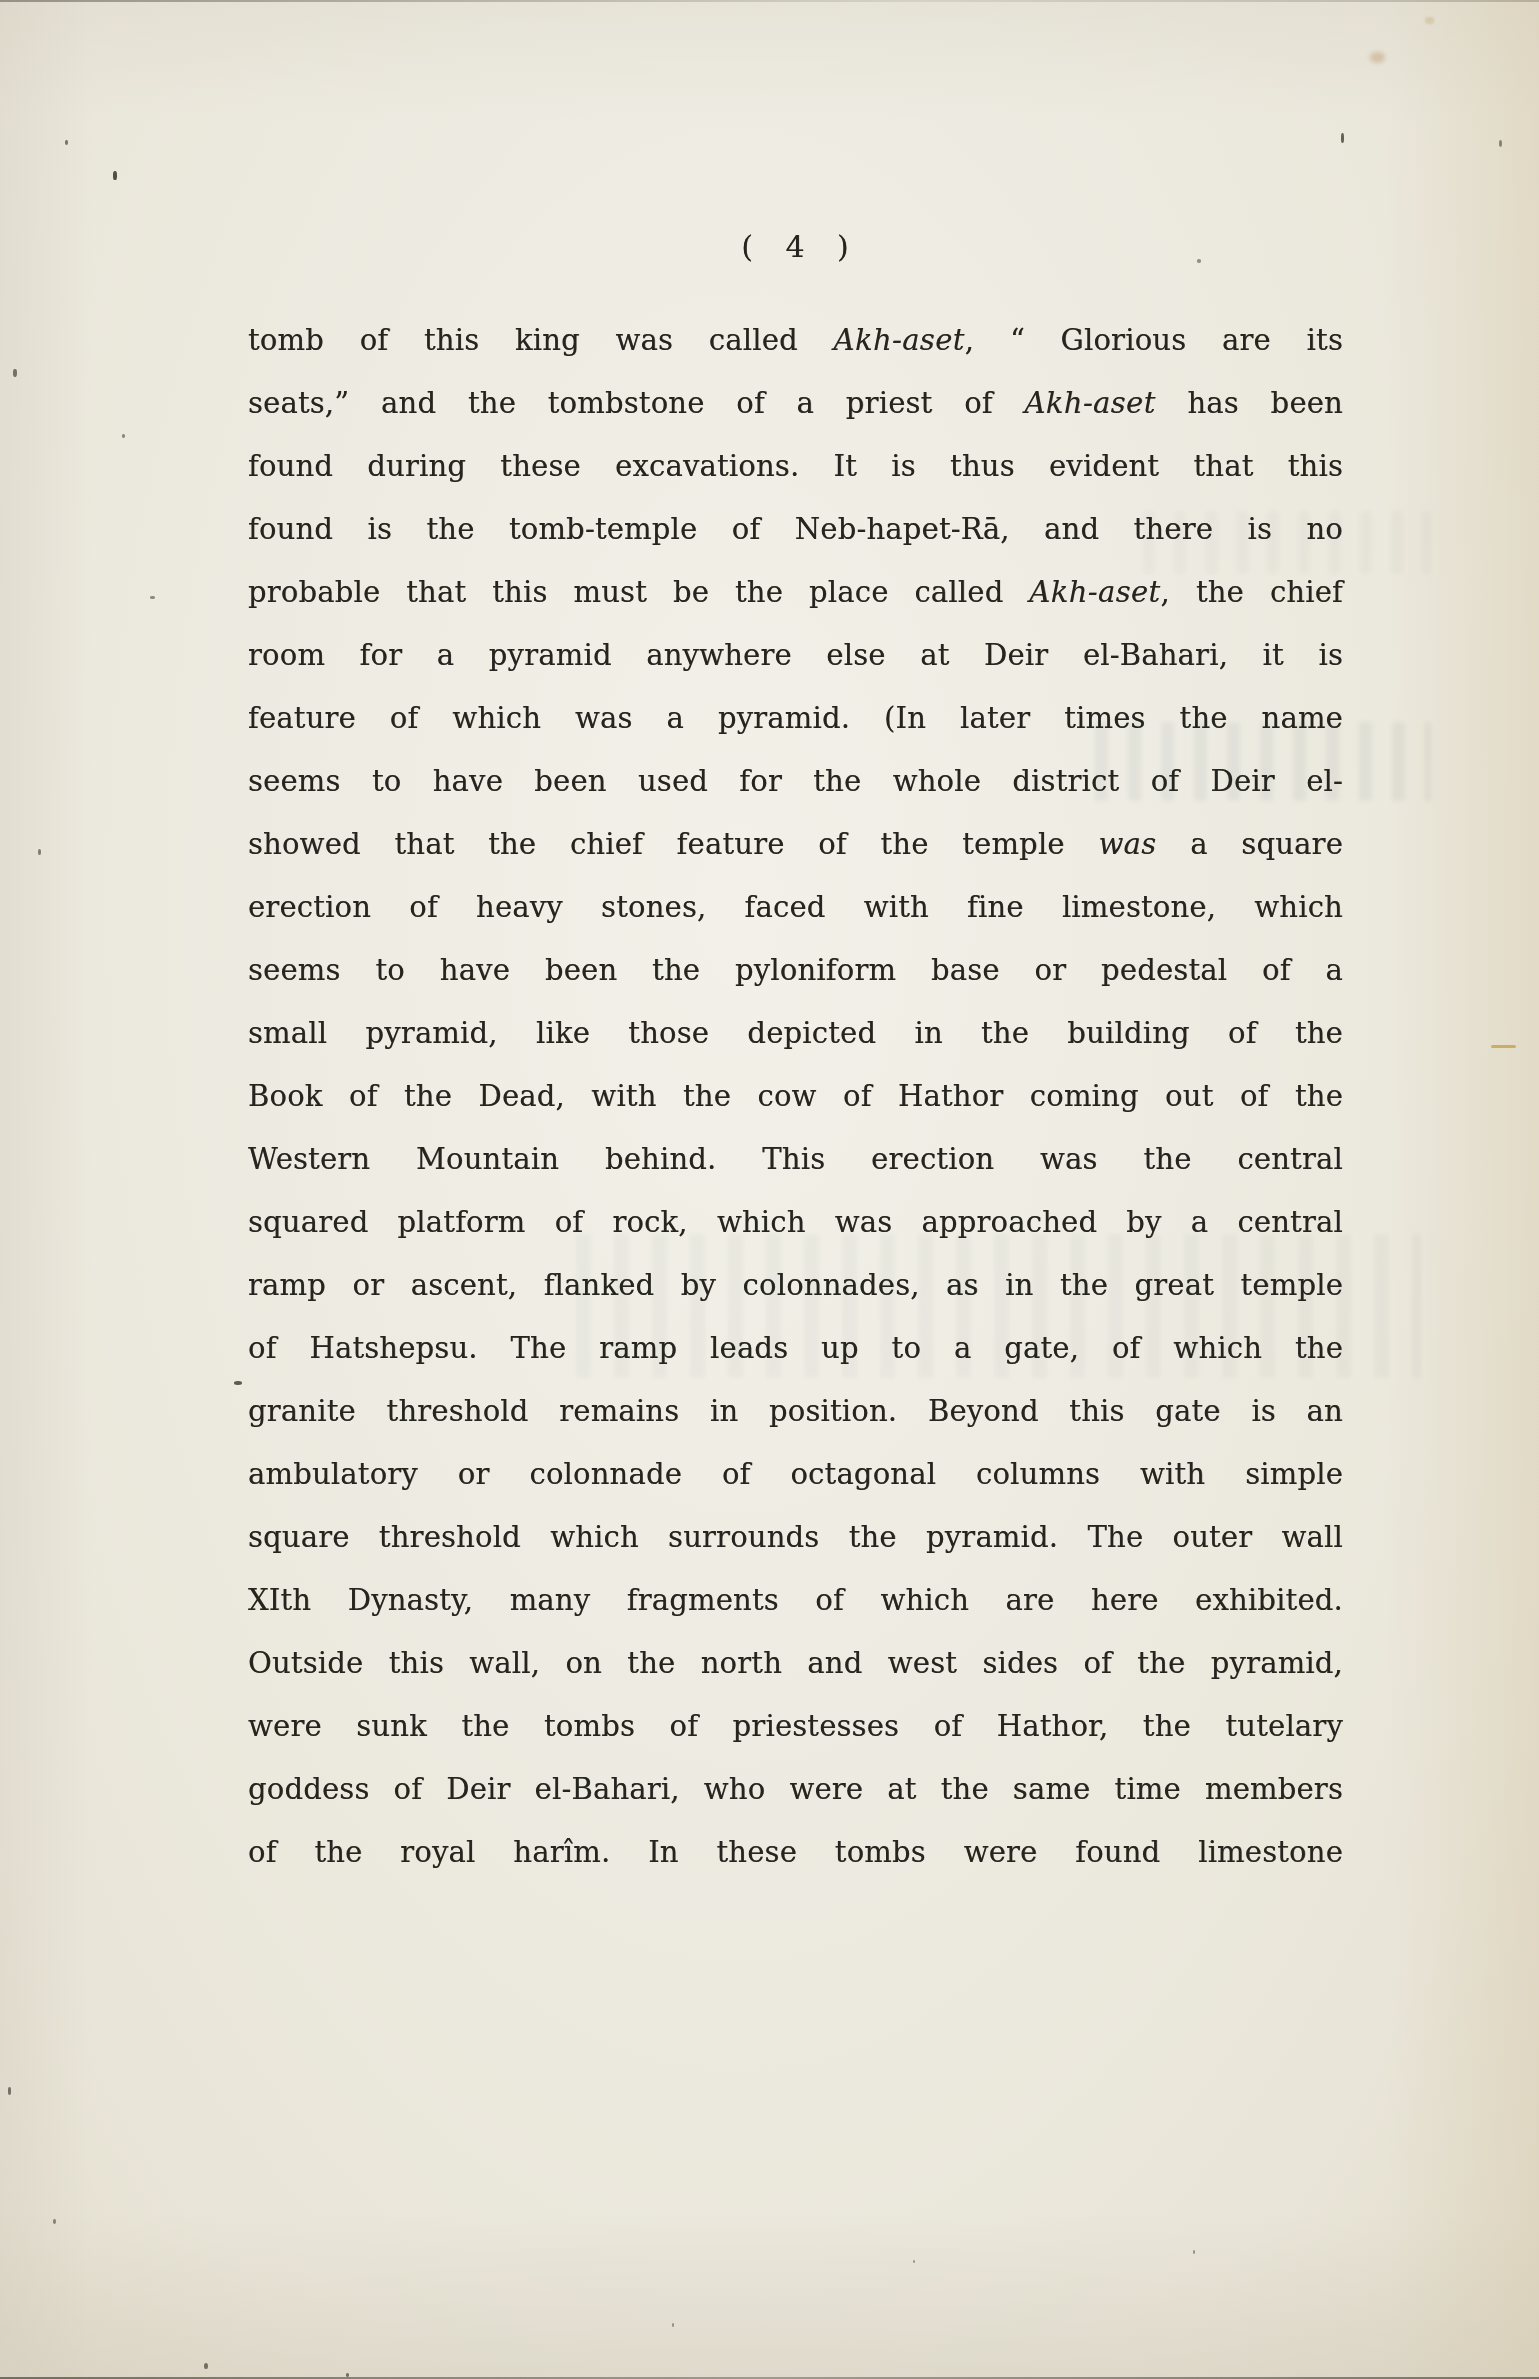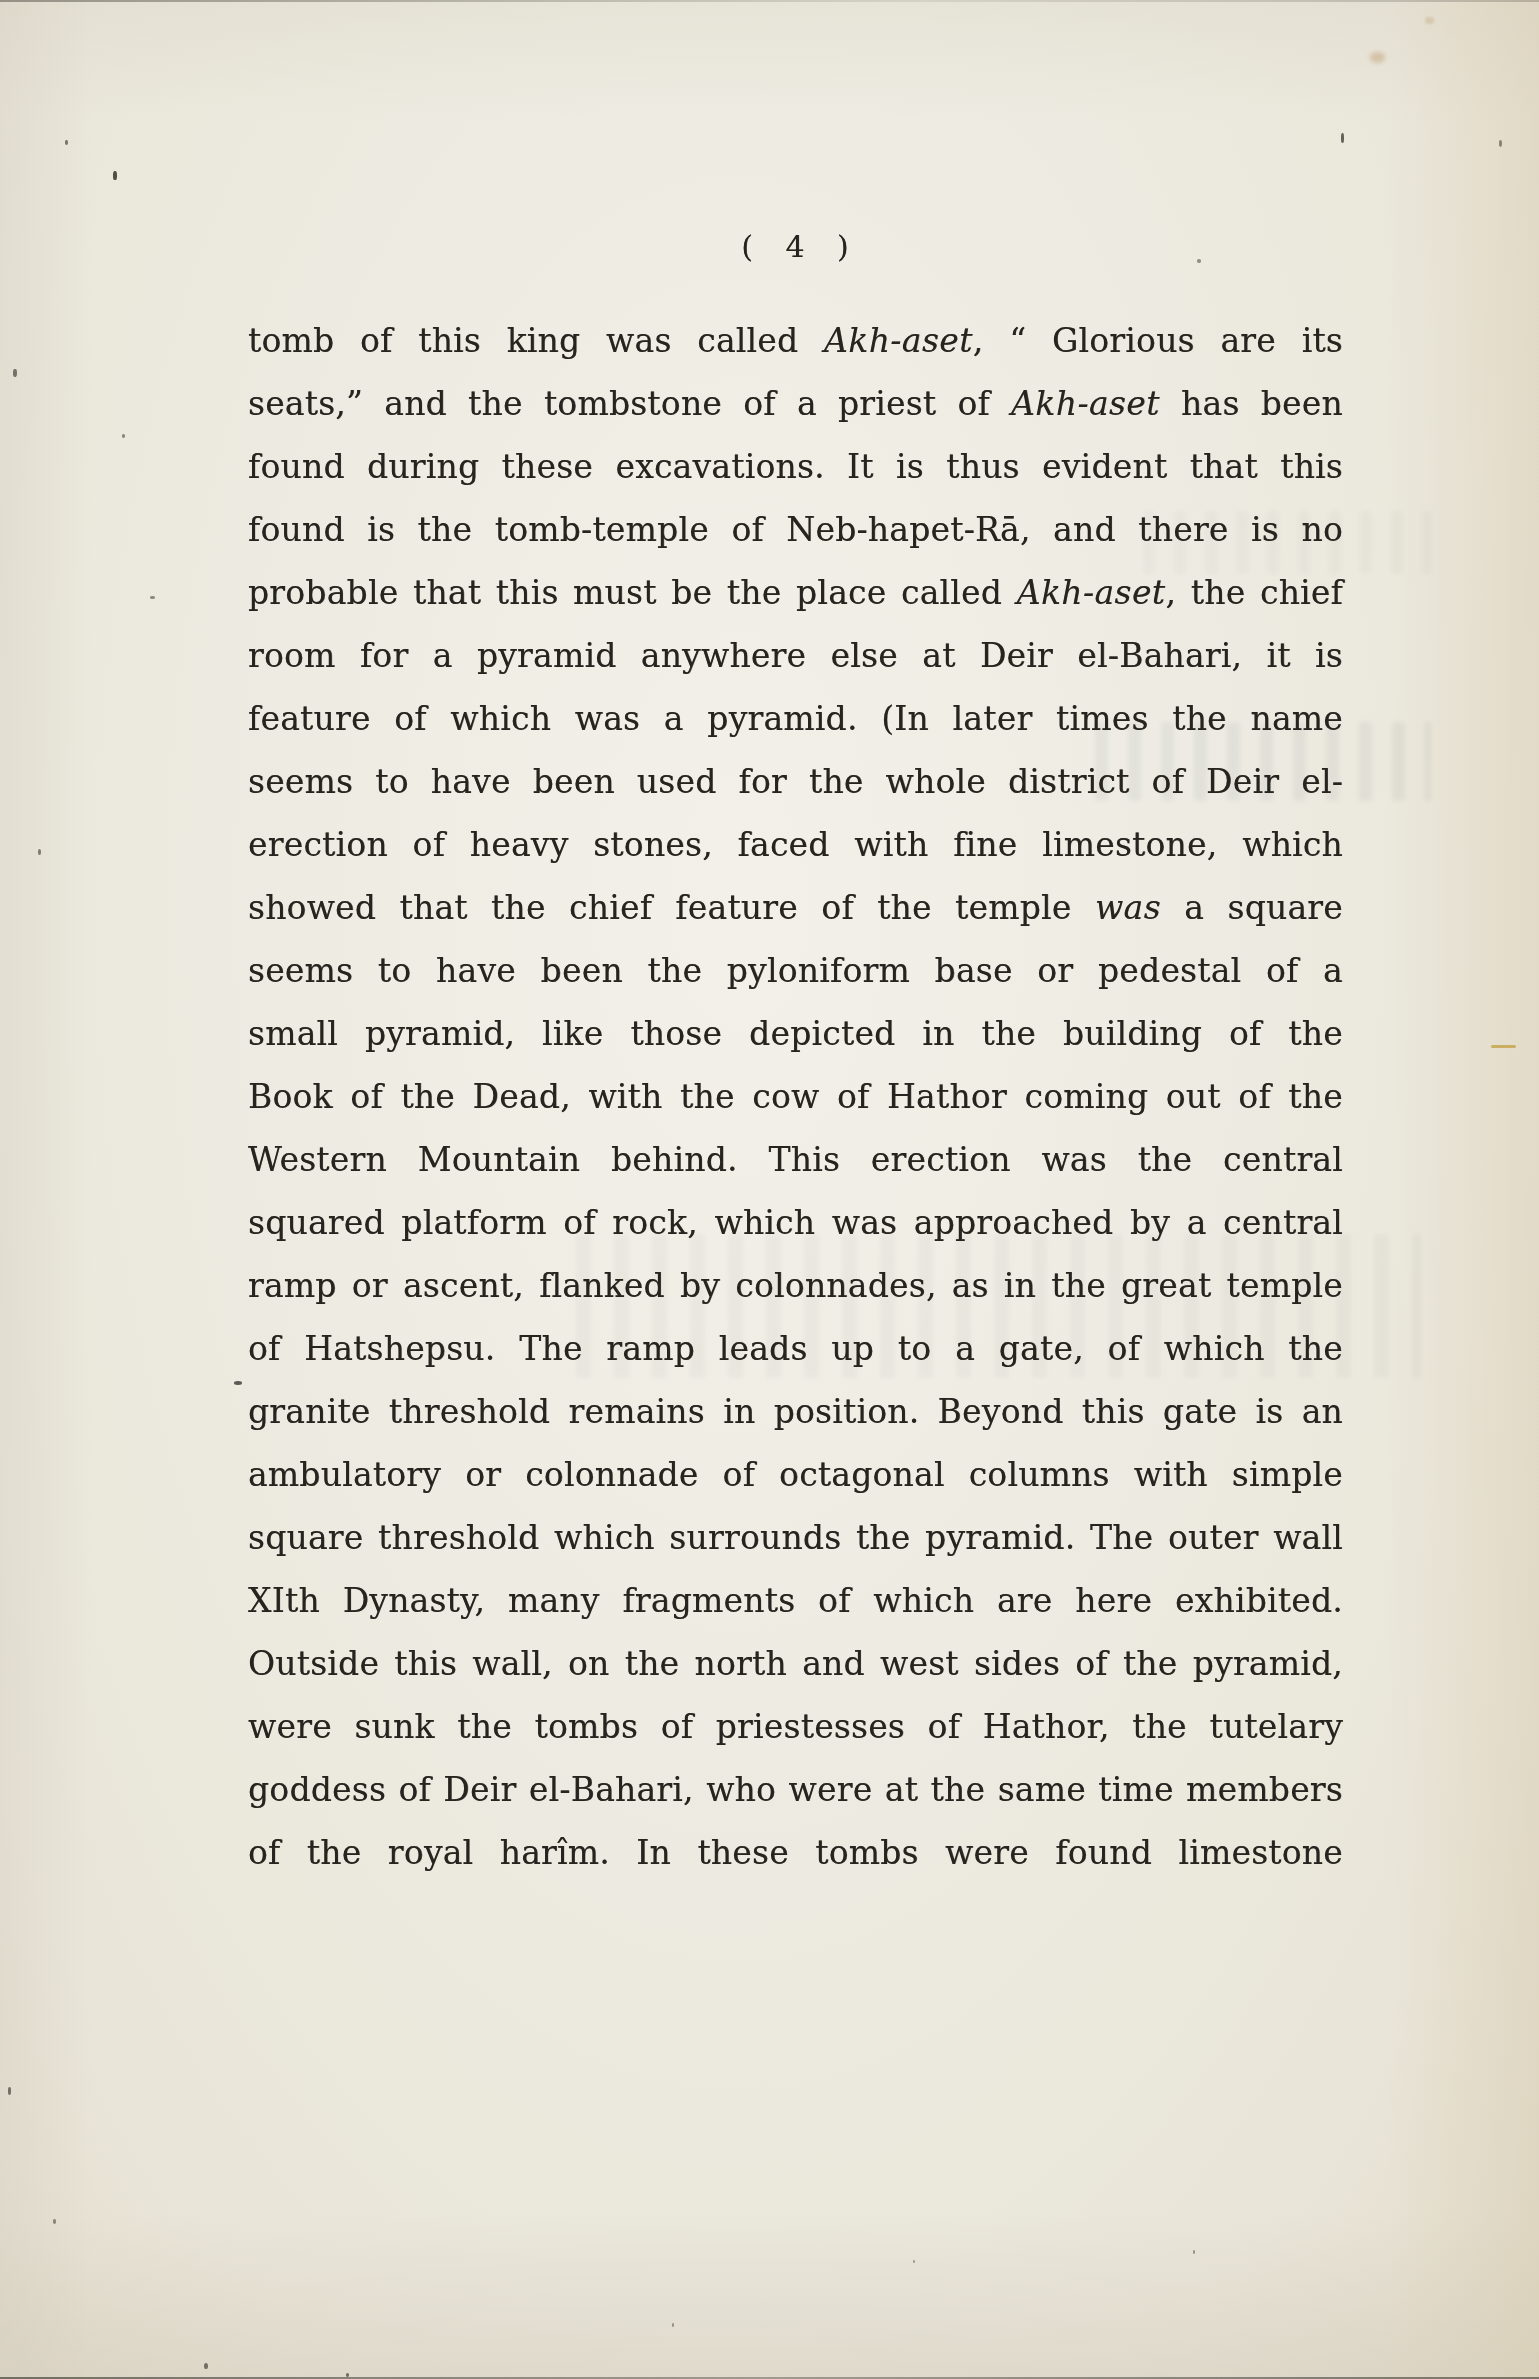--- a/index.html
+++ b/index.html
@@ -35,21 +35,21 @@
     word-spacing: 21px;
     letter-spacing: 1px;
     text-shadow: 0.3px 0.3px 0.4px rgba(30,28,22,0.5);
   }
   
   .text-block {
     position: absolute;
     left: 248px; top: 309px;
     width: 1095px;
     color: #26241f;
-    font-size: 33px;
+    font-size: 29px;
     text-shadow: 0.3px 0.3px 0.4px rgba(30,28,22,0.5);
     letter-spacing: 0.2px;
   }
   .text-block .line {
     line-height: 63px;
     height: 63px;
     text-align: justify;
     text-align-last: justify;
     white-space: normal;
   }
@@ -91,22 +91,22 @@
 
   <div class="text-block">
       <div class="line">tomb of this king was called <i>Akh-aset</i>, “ Glorious are its</div>
       <div class="line">seats,” and the tombstone of a priest of <i>Akh-aset</i> has been</div>
       <div class="line">found during these excavations. It is thus evident that this</div>
       <div class="line">found is the tomb-temple of Neb-hapet-Rā, and there is no</div>
       <div class="line">probable that this must be the place called <i>Akh-aset</i>, the chief</div>
       <div class="line">room for a pyramid anywhere else at Deir el-Bahari, it is</div>
       <div class="line">feature of which was a pyramid. (In later times the name</div>
       <div class="line">seems to have been used for the whole district of Deir el-</div>
+      <div class="line">showed that the chief feature of the temple <i>was</i> a square</div>
       <div class="line">erection of heavy stones, faced with fine limestone, which</div>
-      <div class="line">showed that the chief feature of the temple <i>was</i> a square</div>
       <div class="line">seems to have been the pyloniform base or pedestal of a</div>
       <div class="line">small pyramid, like those depicted in the building of the</div>
       <div class="line">Book of the Dead, with the cow of Hathor coming out of the</div>
       <div class="line">Western Mountain behind. This erection was the central</div>
       <div class="line">squared platform of rock, which was approached by a central</div>
       <div class="line">ramp or ascent, flanked by colonnades, as in the great temple</div>
       <div class="line">of Hatshepsu. The ramp leads up to a gate, of which the</div>
       <div class="line">granite threshold remains in position. Beyond this gate is an</div>
       <div class="line">ambulatory or colonnade of octagonal columns with simple</div>
       <div class="line">square threshold which surrounds the pyramid. The outer wall</div>

